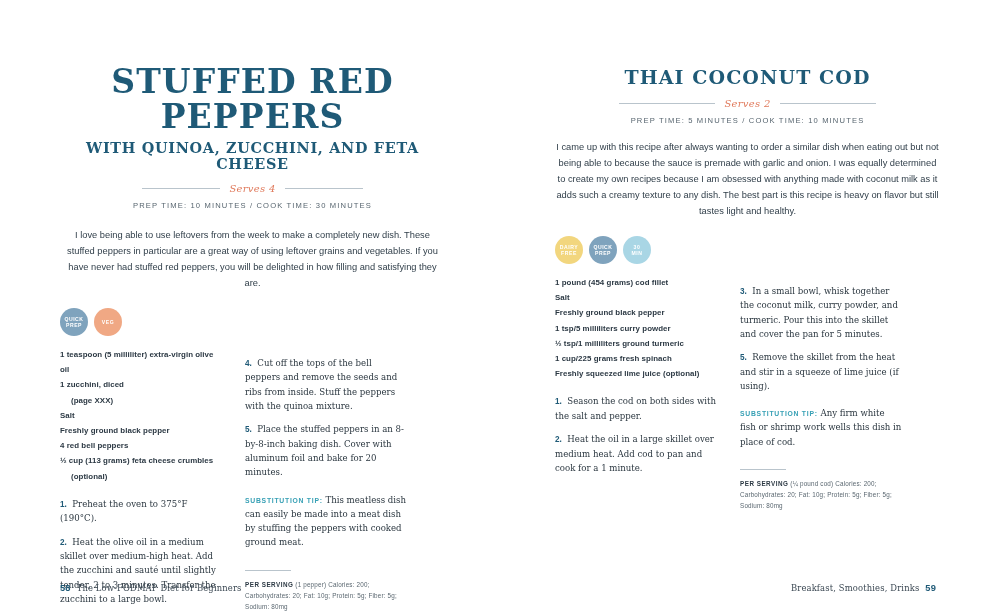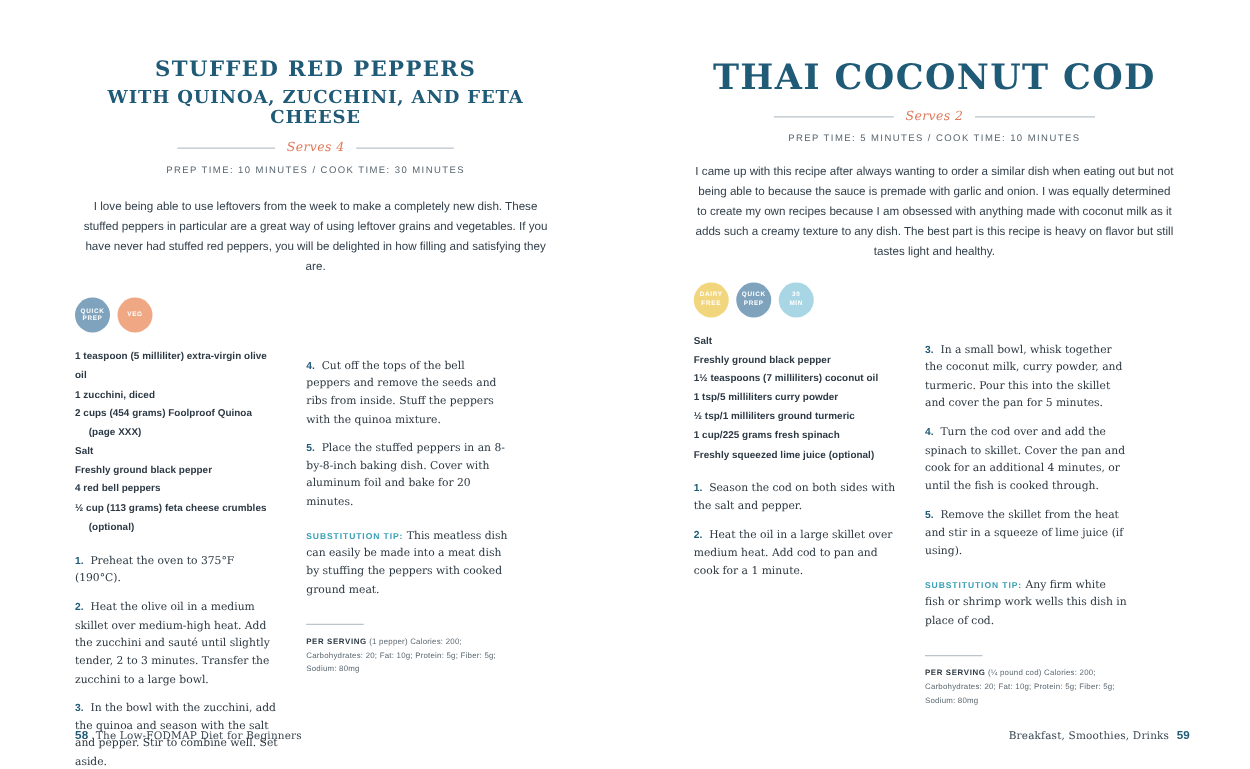--- a/index.html
+++ b/index.html
@@ -31,22 +31,22 @@
   
   .recipe-head { text-align: center; }
   .recipe-title {
     font-family: "DejaVu Serif", serif;
     font-weight: 700;
     color: #1f5a77;
     letter-spacing: 1.1px;
     line-height: 1.06;
     margin: 0;
   }
-  .page-left .recipe-title { font-size: 17px; padding-top: 47px; }
-  .page-right .recipe-title { font-size: 28px; padding-top: 47px; }
+  .page-left .recipe-title { font-size: 33px; padding-top: 65px; }
+  .page-right .recipe-title { font-size: 19px; padding-top: 67px; }
   .recipe-subtitle {
     font-family: "DejaVu Serif", serif;
     font-weight: 700;
     color: #1f5a77;
     font-size: 14.4px;
     letter-spacing: 0.7px;
     margin: 5px 0 0 0;
     line-height: 1.12;
   }
   .serves-row {
@@ -193,21 +193,21 @@
     bottom: 22px;
     font-family: "DejaVu Serif", serif;
     font-size: 8.4px;
     color: #3a4752;
     letter-spacing: 0.15px;
     display: flex;
     align-items: baseline;
     gap: 6px;
   }
   .footer-left  { left: 60px; }
-  .footer-right { right: 48px; }
+  .footer-right { right: 64px; }
   .folio {
     font-family: "Liberation Sans", sans-serif;
     font-weight: 700;
     font-size: 9.3px;
     color: #1f5a77;
   }
 </style>
 </head>
 <body>
 
@@ -237,21 +237,20 @@
           <span>VEG</span>
         </div>
       </div>
 
     <div class="cols">
 
       <div class="col">
         <div class="ingredients" id="left-ingredients">
             <div>1 teaspoon (5 milliliter) extra-virgin olive oil</div>
             <div>1 zucchini, diced</div>
-            <div>2 cups (454 grams) Foolproof Quinoa</div>
             <div class="indent">(page XXX)</div>
             <div>Salt</div>
             <div>Freshly ground black pepper</div>
             <div>4 red bell peppers</div>
             <div>½ cup (113 grams) feta cheese crumbles</div>
             <div class="indent">(optional)</div>
           </div>
         <div class="steps" id="left-steps-1">
             <p class="step"><span class="step-num">1.</span><span>&nbsp; Preheat the oven to 375°F (190°C).</span></p>
             <p class="step"><span class="step-num">2.</span><span>&nbsp; Heat the olive oil in a medium skillet over medium-high heat. Add the zucchini and sauté until slightly tender, 2 to 3 minutes. Transfer the zucchini to a large bowl.</span></p>
@@ -311,38 +310,37 @@
         <div class="badge" style="background: rgb(169, 214, 229);">
           <span>30</span>
           <span>MIN</span>
         </div>
       </div>
 
     <div class="cols">
 
       <div class="col">
         <div class="ingredients" id="right-ingredients">
+            <div>1 pound (454 grams) cod fillet</div>
             <div>Salt</div>
             <div>Freshly ground black pepper</div>
-            <div>1½ teaspoons (7 milliliters) coconut oil</div>
             <div>1 tsp/5 milliliters curry powder</div>
             <div>½ tsp/1 milliliters ground turmeric</div>
             <div>1 cup/225 grams fresh spinach</div>
             <div>Freshly squeezed lime juice (optional)</div>
           </div>
         <div class="steps" id="right-steps-1">
             <p class="step"><span class="step-num">1.</span><span>&nbsp; Season the cod on both sides with the salt and pepper.</span></p>
             <p class="step"><span class="step-num">2.</span><span>&nbsp; Heat the oil in a large skillet over medium heat. Add cod to pan and cook for a 1 minute.</span></p>
           </div>
       </div>
 
       <div class="col">
         <div class="col-right-body" id="right-steps-2">
             <p class="step"><span class="step-num">3.</span><span>&nbsp; In a small bowl, whisk together the coconut milk, curry powder, and turmeric. Pour this into the skillet and cover the pan for 5 minutes.</span></p>
-            <p class="step"><span class="step-num">4.</span><span>&nbsp; Turn the cod over and add the spinach to skillet. Cover the pan and cook for an additional 4 minutes, or until the fish is cooked through.</span></p>
             <p class="step"><span class="step-num">5.</span><span>&nbsp; Remove the skillet from the heat and stir in a squeeze of lime juice (if using).</span></p>
           </div>
 
         <div class="tip">
           <span class="tip-label">SUBSTITUTION TIP:</span><span> Any firm white fish or shrimp work wells this dish in place of cod.</span>
         </div>
 
         <div class="nutrition-wrap">
           <div class="nutrition-rule"></div>
           <div class="nutrition">

